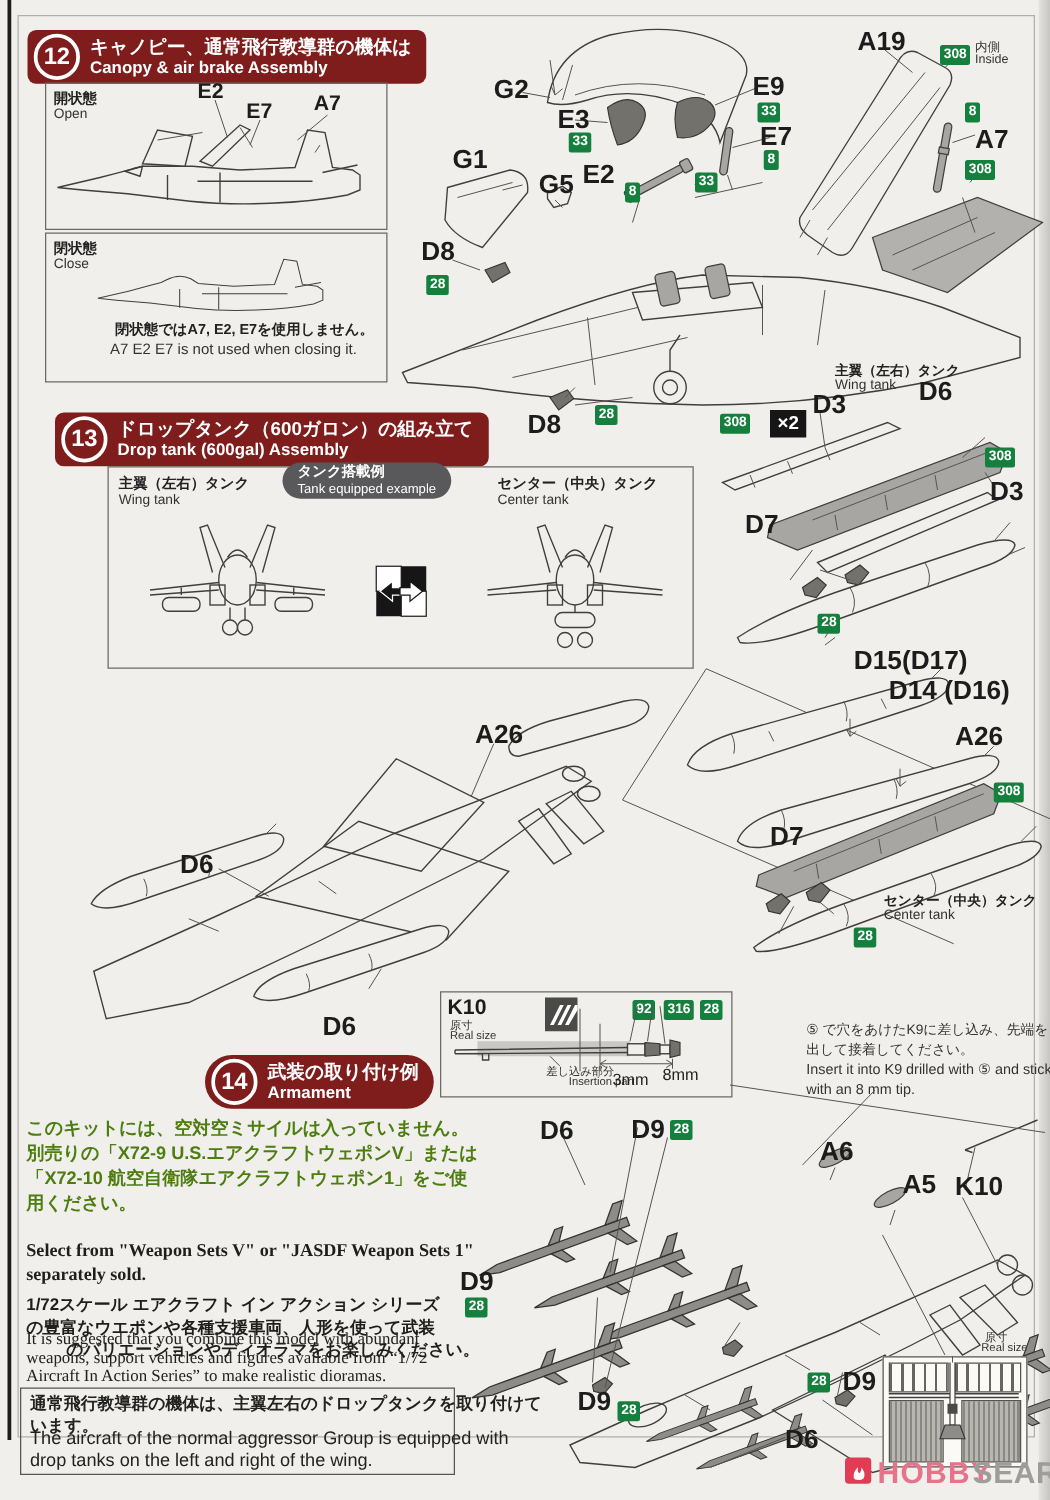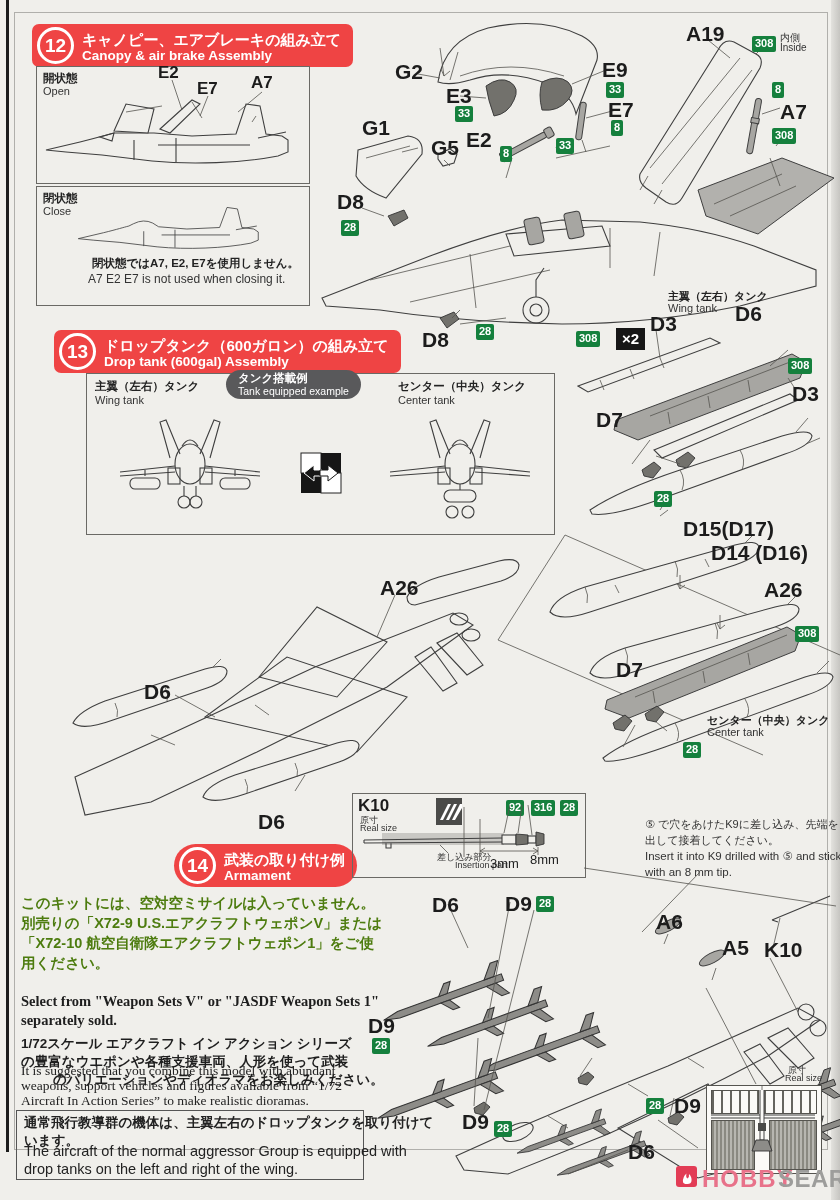--- a/index.html
+++ b/index.html
@@ -1,22 +1,22 @@
 <!DOCTYPE html>
 <html><head>
 <meta charset="utf-8">
 <style>
   html,body{margin:0;padding:0;}
   #page{position:relative;width:840px;height:1200px;background:#f0efeb;overflow:hidden;
         font-family:"Liberation Sans","DejaVu Sans",sans-serif;color:#222;}
   .abs{position:absolute;}
   .frame{position:absolute;border:1px solid #b0afab;}
   
-  .step-header{position:absolute;display:inline-flex;align-items:flex-end;background:#ef4444;color:#fff;
-    border-radius:7px;padding:3px 12px 3px 5px;margin-left:10px;}
+  .step-header{position:absolute;display:inline-flex;align-items:center;background:#7f1d1d;color:#fff;
+    border-radius:7px;padding:3px 12px 3px 5px;}
   .step-header.stadium{border-radius:24px;}
   .step-num{width:31px;height:31px;border:3px solid #fff;border-radius:50%;flex:0 0 auto;
     display:flex;align-items:center;justify-content:center;font-size:19px;font-weight:bold;margin-right:8px;}
   .step-jp{font-size:15px;font-weight:bold;line-height:1.15;white-space:nowrap;}
   .step-en{font-size:13.5px;font-weight:bold;line-height:1.15;white-space:nowrap;}
   
   .part{position:absolute;font-weight:bold;font-size:19px;color:#1c1c1c;white-space:nowrap;}
   .part.big{font-size:21px;}
   .part.med{font-size:17px;}
   .badge{position:absolute;background:#15803d;color:#fff;font-weight:bold;font-size:11px;
@@ -58,21 +58,21 @@
 <body>
 
 <div id="page">
   <div class="edgeL"></div>
   <div class="edgeR"></div>
   <div class="frame" style="left:14px;top:12px;width:812px;height:1136px;"></div>
 
   <div class="step-header" style="left:22px;top:24px;">
     <div class="step-num">12</div>
     <div>
-      <div class="step-jp">キャノピー、エアブレーキの組み立て</div>
+      <div class="step-jp">キャノピー、通常飛行教導群の機体は</div>
       <div class="step-en">Canopy &amp; air brake Assembly</div>
     </div>
   </div>
 
   <div class="frame" style="left:36px;top:66px;width:272px;height:116px;border-color:#6a6965;"></div>
   <span class="tinyjp" style="left:43px;top:71px;">開状態</span>
   <span class="tinyen" style="left:43px;top:85px;">Open</span>
   <span class="part med" style="left:158px;top:63px;">E2</span>
   <span class="part med" style="left:197px;top:79px;">E7</span>
   <span class="part med" style="left:251px;top:73px;">A7</span>

